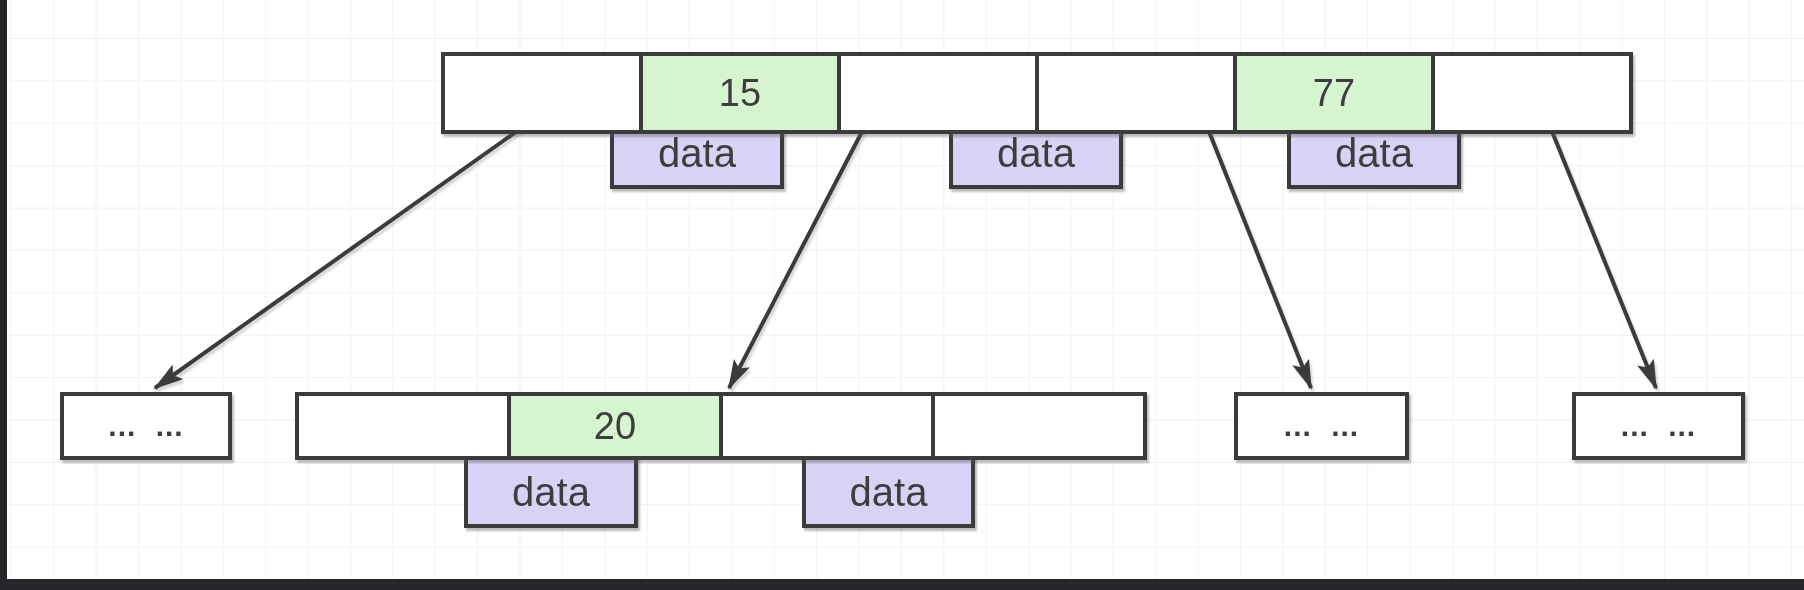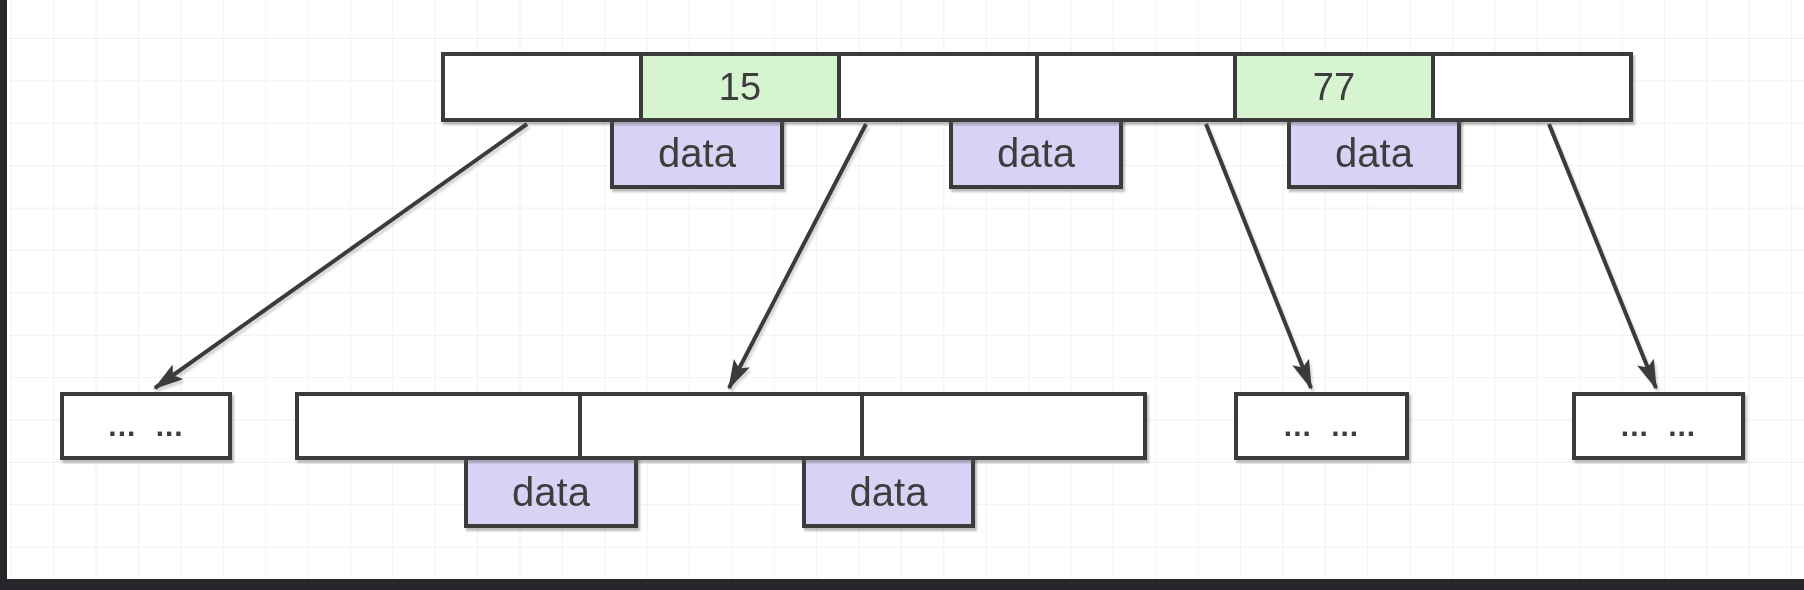--- a/index.html
+++ b/index.html
@@ -52,21 +52,21 @@
     position:absolute;display:flex;align-items:center;justify-content:center;
     border:4px solid var(--stroke);
     background:#fff;
     font-size:30px;font-weight:bold;letter-spacing:1px;word-spacing:10px;
     color:var(--text);
     box-shadow:2px 3px 2px rgba(90,90,90,0.4);
     z-index:2;
   }
 
   
-  #root-node{left:441px;top:52px;width:1192px;height:70px;}
+  #root-node{left:441px;top:52px;width:1192px;height:82px;}
   #root-data-0{left:610px;top:118px;width:174px;height:71px;}
   #root-data-1{left:949px;top:118px;width:174px;height:71px;}
   #root-data-2{left:1287px;top:118px;width:174px;height:71px;}
 
   #middle-node{left:295px;top:392px;width:852px;height:68px;}
   #middle-data-0{left:464px;top:456px;width:174px;height:72px;}
   #middle-data-1{left:802px;top:456px;width:173px;height:72px;}
 
   #leaf-left{left:60px;top:392px;width:172px;height:68px;}
   #leaf-right-1{left:1234px;top:392px;width:175px;height:68px;}
@@ -104,20 +104,21 @@
   </div>
 
   <div class="databox" id="root-data-0">data</div>
   <div class="databox" id="root-data-1">data</div>
   <div class="databox" id="root-data-2">data</div>
 
   <div class="leaf" id="leaf-left">... ...</div>
 
   <div class="node" id="middle-node">
     <div class="cell"></div>
+    <div class="cell key">20</div>
     <div class="cell"></div>
     <div class="cell"></div>
   </div>
 
   <div class="databox" id="middle-data-0">data</div>
   <div class="databox" id="middle-data-1">data</div>
 
   <div class="leaf" id="leaf-right-1">... ...</div>
   <div class="leaf" id="leaf-right-2">... ...</div>
 

